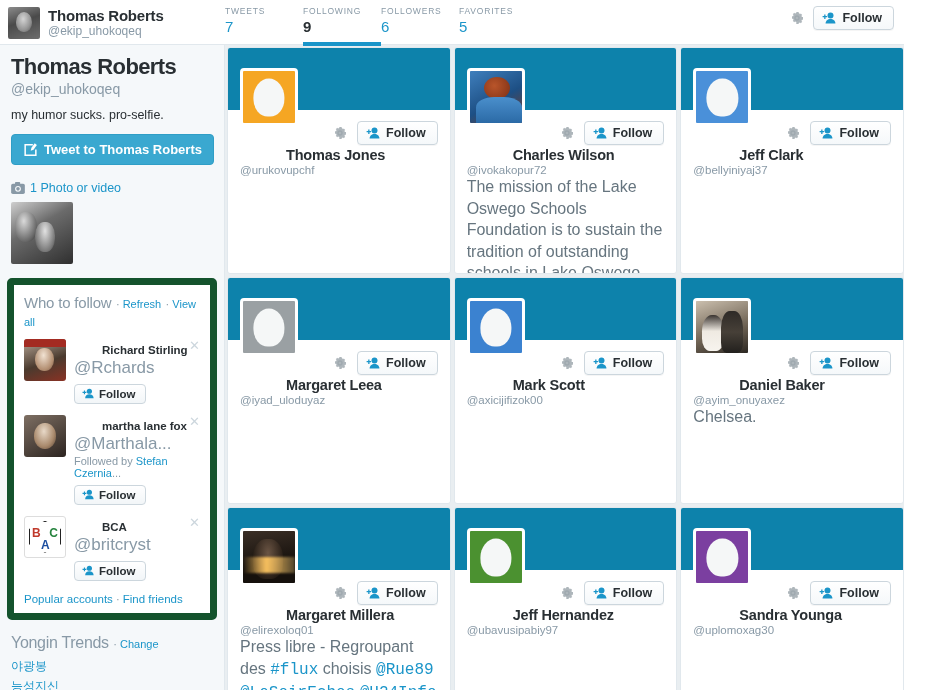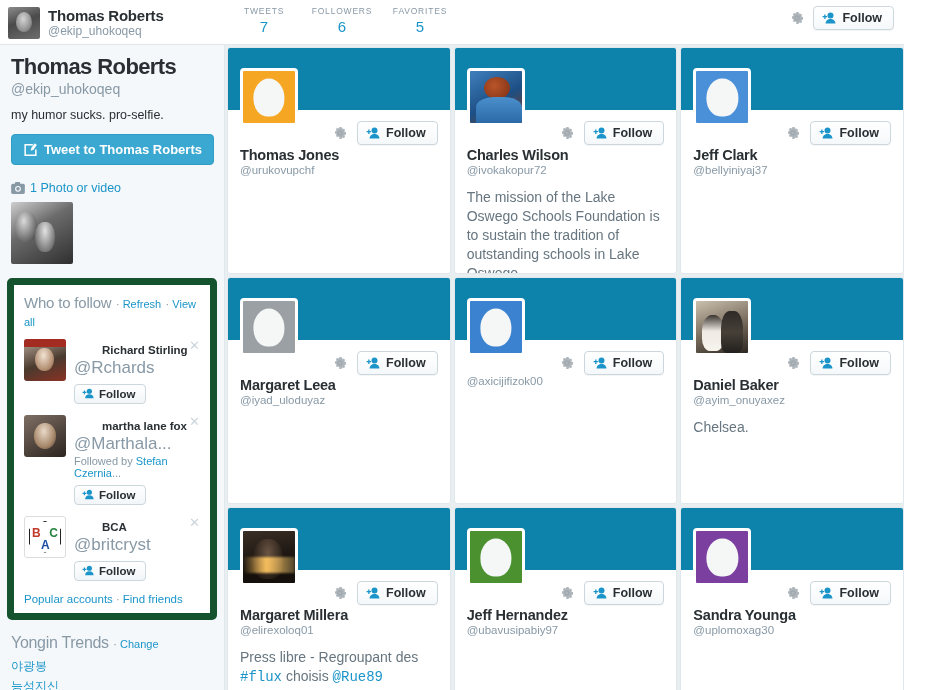--- a/index.html
+++ b/index.html
@@ -34,21 +34,21 @@
     content:""; position:absolute; left:8px; top:5px; width:16px; height:20px;
     border-radius: 50% 50% 45% 45%;
     background: radial-gradient(ellipse at 45% 35%, #d8d4cf 0%, #9a938c 60%, #55504b 100%);
   }
   .tb-names { line-height: 1.15; min-width: 0; }
   .tb-fullname { font-size: 15px; font-weight: bold; color: #292f33; letter-spacing: -0.2px; }
   .tb-handle { font-size: 12px; color: #8899a6; }
 
   .tb-stats { display: flex; align-items: flex-start; height: 45px; }
   .stat {
-    width: 78px; text-align: center; padding-top: 6px; position: relative; height: 45px;
+    width: 78px; text-align: left; padding-top: 6px; position: relative; height: 45px;
     cursor: pointer;
   }
   .stat-label { font-size: 8.5px; color: #8899a6; letter-spacing: 0.8px; text-transform: uppercase; }
   .stat-value { font-size: 15px; color: #1b95c9; margin-top: 2px; }
   .stat.active .stat-value { color: #292f33; font-weight: bold; }
   .stat.active::after {
     content:""; position:absolute; left: 0; right: 0; bottom: -1px; height: 4px; background: #1b95c9;
   }
   .tb-right {
     margin-left: auto; display: flex; align-items: center; gap: 8px;
@@ -188,23 +188,23 @@
   .egg { position: relative; width: 100%; height: 100%; }
   .egg::before {
     content:""; position:absolute; left:50%; top:50%; transform: translate(-50%,-48%);
     width: 60%; height: 74%; border-radius: 50% 50% 46% 46%;
     background: #f5f7f7;
   }
   .pcard-actions {
     display: flex; align-items: center; justify-content: flex-end; gap: 9px;
     padding-top: 12px; height: 34px;
   }
-  .pcard-name { font-size: 14.5px; font-weight: bold; color: #292f33; margin-top: 3px; letter-spacing: -0.2px; }
+  .pcard-name { font-size: 14.5px; font-weight: bold; color: #292f33; margin-top: 3px; letter-spacing: -0.2px; margin-left: 46px; }
   .pcard-handle { font-size: 11.5px; color: #8899a6; margin-top: 1px; }
-  .pcard-bio { font-size: 14px; color: #66757f; margin-top: 12px; line-height: 1.35; }
+  .pcard-bio { font-size: 16px; color: #66757f; margin-top: 0; line-height: 1.35; }
   .pcard-bio .lk { color: #1b95c9; font-family: Liberation Mono, monospace; }
 
   
   .ph { width:100%; height:100%; position: relative; }
   .ph-cw { background: linear-gradient(150deg,#3f7fbd,#1d4f84 55%,#7c3b22); }
   .ph-cw::before { content:""; position:absolute; left:14px; top:6px; width:26px; height:22px; border-radius:50%;
     background: radial-gradient(circle at 40% 40%, #b9552a, #7d2f14); }
   .ph-cw::after { content:""; position:absolute; left:6px; bottom:0; width:46px; height:26px; border-radius:40% 40% 0 0;
     background: linear-gradient(180deg,#4a8fcc,#2b6aa6); }
   .ph-db { background: linear-gradient(160deg,#cbbfae,#6d6152 60%,#2b2722); }
@@ -232,20 +232,24 @@
         <div class="tb-fullname">Thomas Roberts</div>
         <div class="tb-handle">@ekip_uhokoqeq</div>
       </div>
     </div>
 
     <div class="tb-stats">
       <div class="stat">
         <div class="stat-label">TWEETS</div>
         <div class="stat-value">7</div>
       </div>
+      <div class="stat active">
+        <div class="stat-label">FOLLOWING</div>
+        <div class="stat-value">9</div>
+      </div>
       <div class="stat">
         <div class="stat-label">FOLLOWERS</div>
         <div class="stat-value">6</div>
       </div>
       <div class="stat">
         <div class="stat-label">FAVORITES</div>
         <div class="stat-value">5</div>
       </div>
     </div>
 
@@ -503,20 +507,21 @@
               </svg>
             <div class="btn-follow">
               <svg width="15" height="12" viewBox="0 0 15 12">
                   <circle cx="8.5" cy="3.4" r="3" fill="#1b95c9"></circle>
                   <path d="M3.6 11.6c0-2.9 2.2-4.6 4.9-4.6s4.9 1.7 4.9 4.6z" fill="#1b95c9"></path>
                   <path d="M2.2 2.4v1.6H.6v1.3h1.6v1.6h1.3V5.3h1.6V4H3.5V2.4z" fill="#1b95c9"></path>
                 </svg>
               <span>Follow</span>
             </div>
           </div>
+          <div class="pcard-name">Mark Scott</div>
           <div class="pcard-handle">@axicijifizok00</div>
           <div class="pcard-bio"></div>
         </div>
       </div>
 
       <div class="pcard">
         <div class="pcard-banner"></div>
         <div class="pcard-body">
           <div class="pcard-av">
               <div class="ph ph-db"></div>

